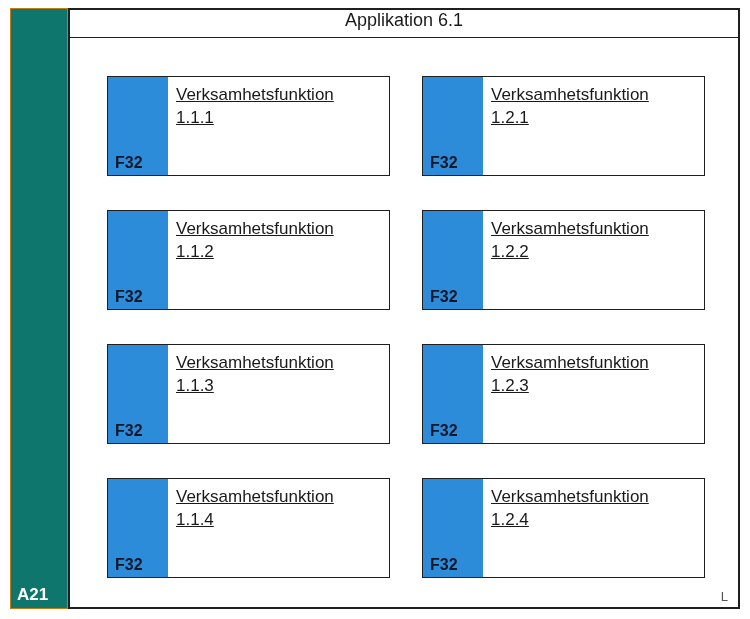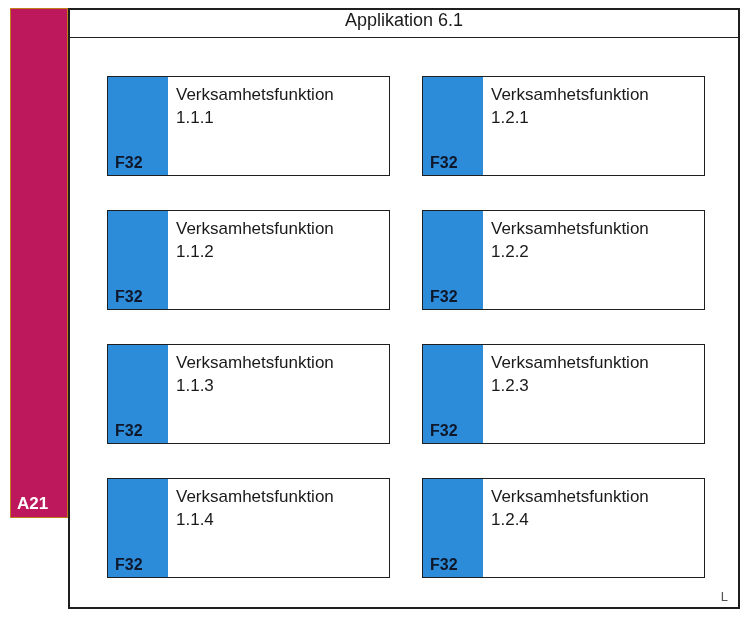--- a/index.html
+++ b/index.html
@@ -5,22 +5,22 @@
   * { margin: 0; padding: 0; box-sizing: border-box; }
   html, body { width: 750px; height: 619px; background: #ffffff; overflow: hidden; }
   body { font-family: "Liberation Sans", sans-serif; color: #1a1a1a; }
 
   .stage { position: relative; width: 750px; height: 619px; background: #ffffff; }
 
   
   .side-bar {
     position: absolute;
     left: 10px; top: 8px;
-    width: 58px; height: 510px;
-    background: #be185d;
+    width: 58px; height: 601px;
+    background: #0f766e;
     border: 1.5px solid #c07c17;
   }
   .side-bar-label {
     position: absolute;
     left: 6px; bottom: 3px;
     color: #ffffff;
     font-weight: bold;
     font-size: 17px;
   }
 
@@ -69,20 +69,21 @@
     position: absolute;
     left: 7px; bottom: 3px;
     color: #0f172a;
     font-weight: bold;
     font-size: 16px;
   }
   .card-text {
     padding: 7px 8px;
     font-size: 17px;
     line-height: 1.35;
+    text-decoration: underline;
   }
 
   .corner-label {
     position: absolute;
     right: 10px; bottom: 3px;
     font-size: 13px;
     color: #555555;
   }
 </style>
 </head>

